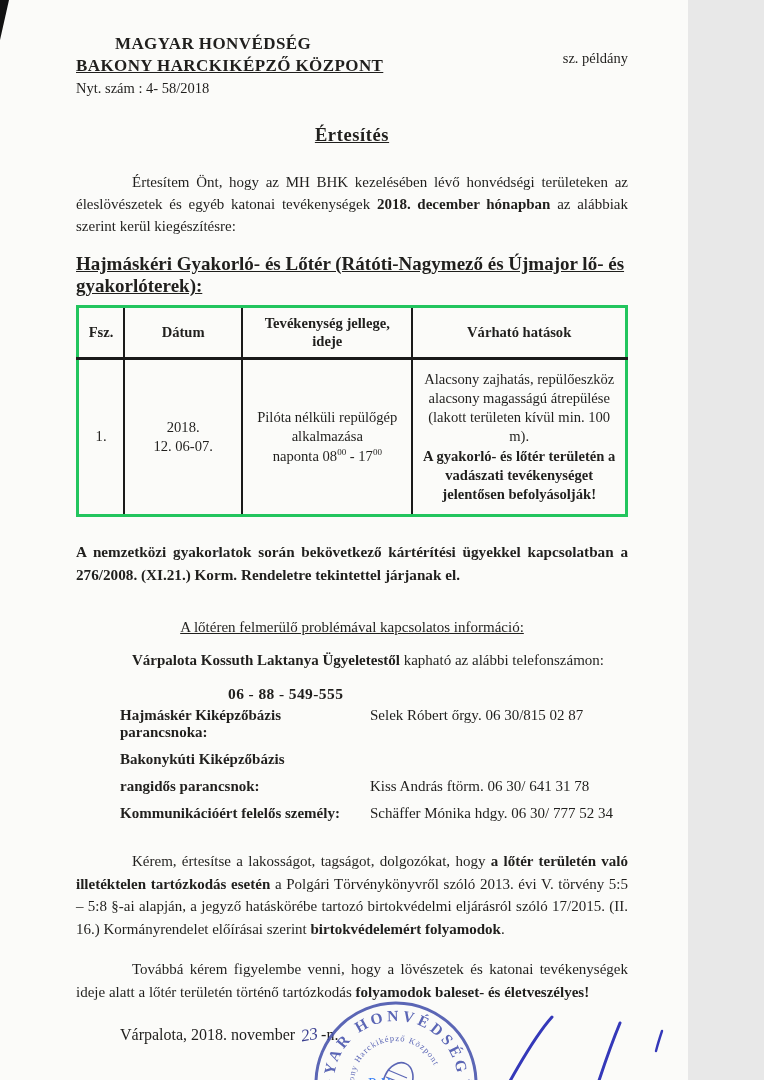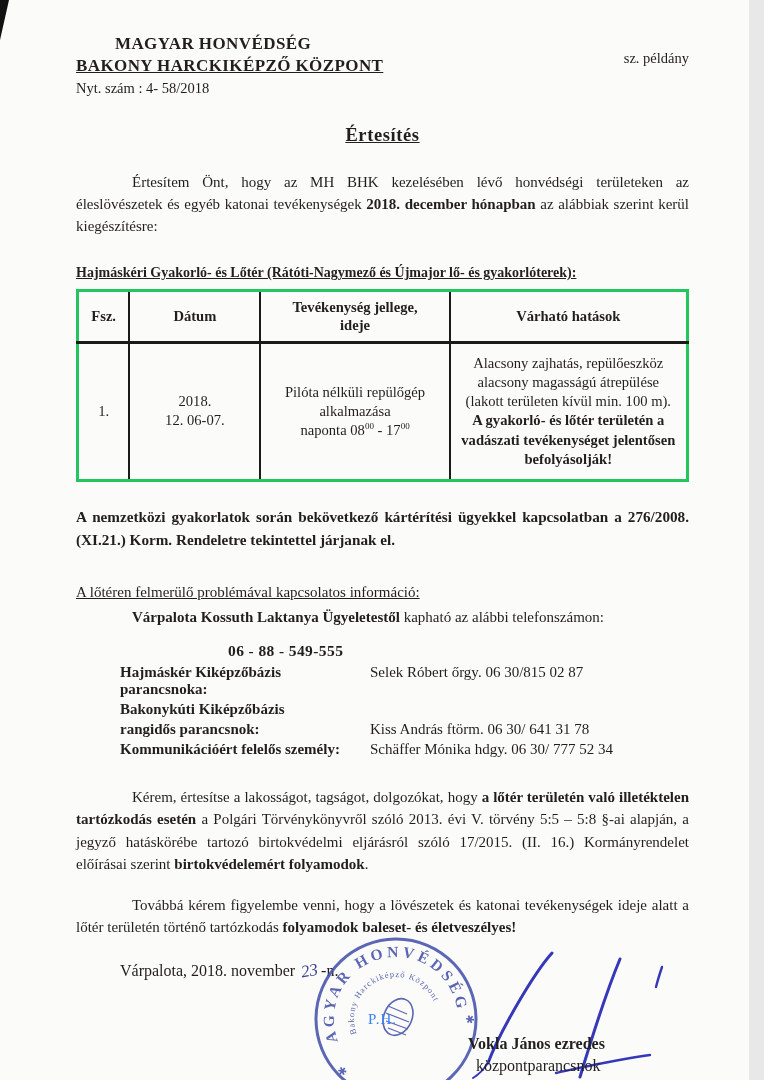--- a/index.html
+++ b/index.html
@@ -1,44 +1,44 @@
 <!DOCTYPE html>
 <html><head>
 <meta charset="utf-8">
 <style>
   html,body{margin:0;padding:0;background:#e8e8e8;}
-  .page{position:relative;width:749px;height:1080px;background:#fbfbf9;overflow:hidden;
+  .page{position:relative;width:688px;height:1080px;background:#fbfbf9;overflow:hidden;
         font-family:"Liberation Serif", serif;color:#201f1d;}
   .corner-artifact{position:absolute;top:0;left:0;width:0;height:0;
         border-top:40px solid #121212;border-right:9px solid transparent;}
   .content{position:absolute;inset:0;padding:34px 60px 0 76px;box-sizing:border-box;}
   .hdr{position:relative;}
   .org1{font-weight:bold;font-size:17px;letter-spacing:.4px;margin-left:39px;}
   .org2{font-weight:bold;font-size:17px;letter-spacing:.4px;text-decoration:underline;margin-top:2px;}
   .reg{font-size:14.5px;margin-top:4px;}
   .copy{position:absolute;right:0;top:16px;font-size:14.5px;}
   .title{text-align:center;font-weight:bold;font-size:18.5px;letter-spacing:.6px;
         text-decoration:underline;margin-top:28px;}
   .para{font-size:15px;line-height:1.45;text-align:justify;}
   .indent{text-indent:56px;}
   .intro{margin-top:26px;}
   .b{font-weight:bold;}
-  .sec-heading{font-weight:bold;font-size:14px;text-decoration:underline;margin-top:28px;}
+  .sec-heading{font-weight:bold;font-size:19px;text-decoration:underline;margin-top:16px;}
   table.sched{width:100%;border-collapse:collapse;margin-top:8px;border:3px solid #22c55e;}
   table.sched th,table.sched td{border:2px solid #1a1a1a;text-align:center;
         font-size:14.6px;padding:4px 6px;vertical-align:middle;}
   table.sched th{font-weight:bold;border-bottom:3px solid #1a1a1a;padding:6px 4px;line-height:1.25;}
   table.sched td{padding:10px 8px;line-height:1.32;}
   .col-fsz{width:8.5%;}.col-date{width:21.5%;}.col-act{width:31%;}.col-eff{width:39%;}
   .sup{font-size:9px;vertical-align:6px;}
   .claims{font-weight:bold;font-size:15.2px;margin-top:24px;line-height:1.5;text-align:justify;}
-  .info-heading{font-size:15px;text-decoration:underline;margin-top:32px;}
-  .contact-intro{font-size:15px;margin-top:8px;margin-left:56px;}
+  .info-heading{font-size:15px;text-decoration:underline;margin-top:32px;text-align:center;}
+  .contact-intro{font-size:15px;margin-top:16px;margin-left:56px;}
   .phone{font-weight:bold;font-size:15.5px;letter-spacing:.4px;margin-top:16px;margin-left:152px;}
-  .contact-grid{display:grid;grid-template-columns:250px 1fr;row-gap:3px;
+  .contact-grid{display:grid;grid-template-columns:250px 1fr;row-gap:10px;
         font-size:15px;margin-top:4px;margin-left:44px;}
   .notice{margin-top:28px;line-height:1.5;}
   .warning{margin-top:18px;line-height:1.5;}
   .sig-area{position:relative;height:240px;margin-top:18px;}
   .date-line{position:absolute;left:44px;top:4px;font-size:16px;}
   .hand-day{display:inline-block;font-style:italic;font-size:17px;
         transform:rotate(-10deg);margin:0 3px 0 6px;}
   .stamp-svg{position:absolute;left:232px;top:-26px;opacity:.9;}
   .ph-mark{position:absolute;left:292px;top:54px;font-size:15px;color:#3b82f6;letter-spacing:1px;}
   .sig-svg{position:absolute;left:382px;top:-14px;}

